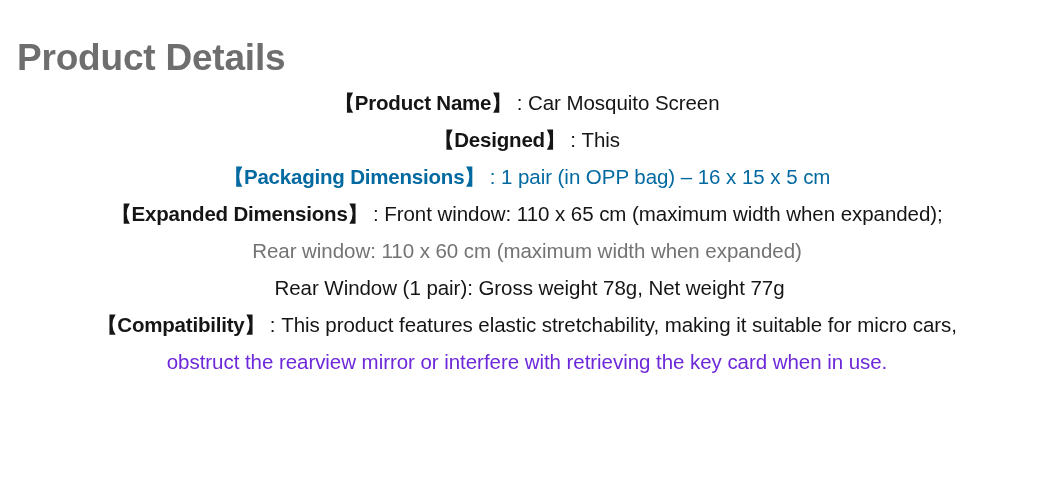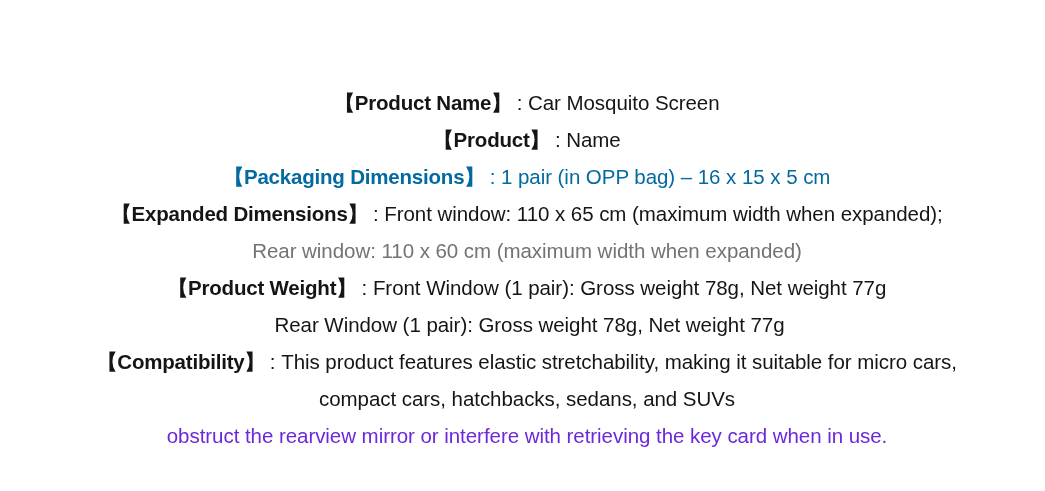--- a/index.html
+++ b/index.html
@@ -75,27 +75,26 @@
 
   .spec-val {
     font-weight: normal;
   }
 </style>
 </head>
 <body>
 
 <div class="page" style="background: rgb(255, 255, 255);">
 
+  <h1 class="page-title" style="color: rgb(110, 110, 110);">Product Details</h1>
 
   <div class="spec-list">
       <div class="spec-line" style="color: rgb(21, 21, 21);"><span class="spec-key">【Product Name】</span><span class="spec-sep">:</span> <span class="spec-val">Car Mosquito Screen</span></div>
-      <div class="spec-line" style="color: rgb(21, 21, 21);"><span class="spec-key">【Product】</span><span class="spec-sep">:</span> <span class="spec-val">Name</span></div>
+      <div class="spec-line" style="color: rgb(21, 21, 21);"><span class="spec-key">【Designed】</span><span class="spec-sep">:</span> <span class="spec-val">This</span></div>
       <div class="spec-line" style="color: #0369a1;"><span class="spec-key">【Packaging Dimensions】</span><span class="spec-sep">:</span> <span class="spec-val">1 pair (in OPP bag) – 16 x 15 x 5 cm</span></div>
       <div class="spec-line" style="color: rgb(21, 21, 21);"><span class="spec-key">【Expanded Dimensions】</span><span class="spec-sep">:</span> <span class="spec-val">Front window: 110 x 65 cm (maximum width when expanded);</span></div>
       <div class="spec-line" style="color: #737373;"><span class="spec-val">Rear window: 110 x 60 cm (maximum width when expanded)</span></div>
-      <div class="spec-line" style="color: rgb(21, 21, 21);"><span class="spec-key">【Product Weight】</span><span class="spec-sep">:</span> <span class="spec-val">Front Window (1 pair): Gross weight 78g, Net weight 77g</span></div>
       <div class="spec-line indented" style="color: rgb(21, 21, 21);"><span class="spec-val">Rear Window (1 pair): Gross weight 78g, Net weight 77g</span></div>
       <div class="spec-line" style="color: rgb(21, 21, 21);"><span class="spec-key">【Compatibility】</span><span class="spec-sep">:</span> <span class="spec-val">This product features elastic stretchability, making it suitable for micro cars,</span></div>
-      <div class="spec-line" style="color: rgb(21, 21, 21);"><span class="spec-val">compact cars, hatchbacks, sedans, and SUVs</span></div>
       <div class="spec-line" style="color: #6d28d9;"><span class="spec-val">obstruct the rearview mirror or interfere with retrieving the key card when in use.</span></div>
     </div>
 
 </div>
 
 </body></html>

